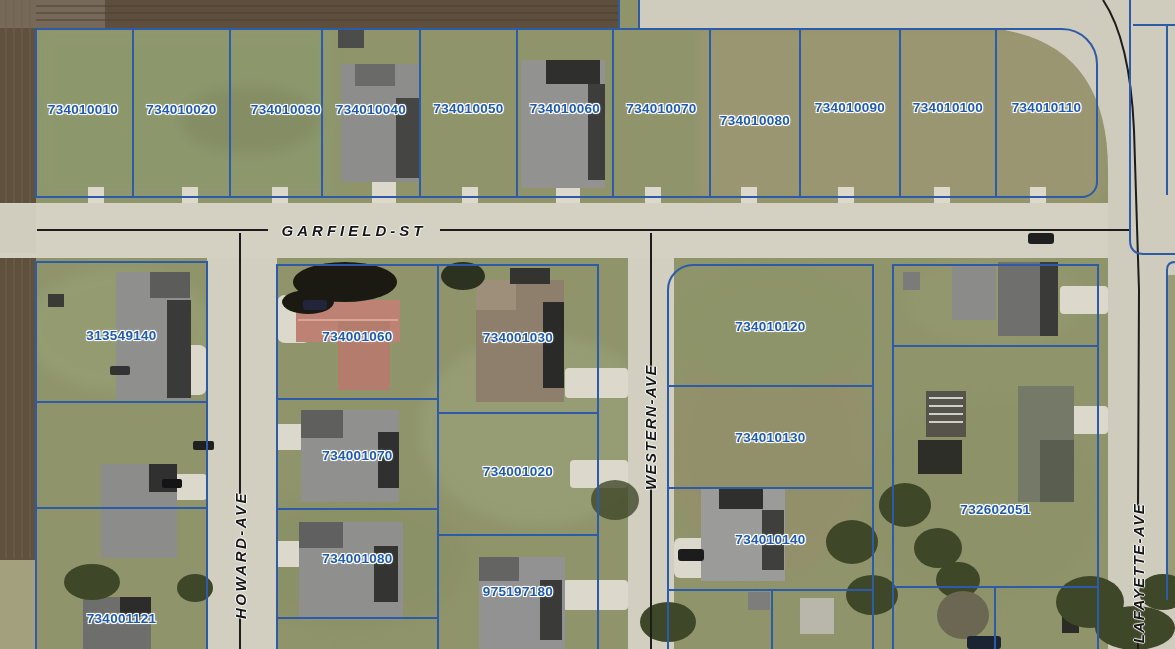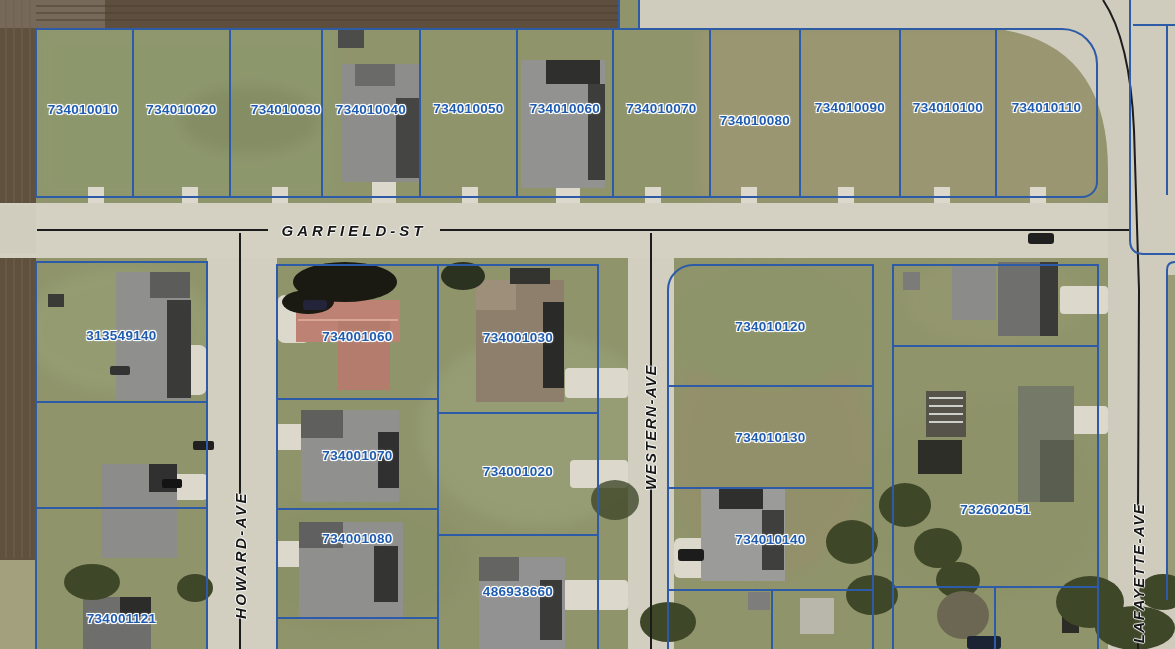--- a/index.html
+++ b/index.html
@@ -253,32 +253,32 @@
     <div class="parcel" style="left:36px;top:508px;width:171px;height:141px;">
         <span class="plabel" style="top:103px;">734001121</span>
       </div>
 
     <div class="parcel" style="left:277px;top:265px;width:161px;height:134px;">
         <span class="plabel" style="top:64px;">734001060</span>
       </div>
     <div class="parcel" style="left:277px;top:398px;width:161px;height:110px;margin-top:7px;">
         <span class="plabel" style="top:43px;">734001070</span>
       </div>
-    <div class="parcel" style="left:277px;top:486px;width:161px;height:109px;text-align:right;">
+    <div class="parcel" style="left:277px;top:506px;width:161px;height:109px;text-align:right;">
         <span class="plabel" style="top:45px;">734001080</span>
       </div>
 
     <div class="parcel" style="left:438px;top:265px;width:160px;height:148px;">
         <span class="plabel" style="top:65px;">734001030</span>
       </div>
     <div class="parcel" style="left:438px;top:413px;width:160px;height:122px;">
         <span class="plabel" style="top:51px;">734001020</span>
       </div>
     <div class="parcel" style="left:438px;top:535px;width:160px;height:114px;">
-        <span class="plabel" style="top:49px;">486938660</span>
+        <span class="plabel" style="top:49px;">975197180</span>
       </div>
 
     <div class="parcel" style="left:668px;top:265px;width:205px;height:121px;border-top-left-radius:25px;">
         <span class="plabel" style="top:54px;">734010120</span>
       </div>
     <div class="parcel" style="left:668px;top:386px;width:205px;height:102px;">
         <span class="plabel" style="top:44px;">734010130</span>
       </div>
     <div class="parcel" style="left:668px;top:488px;width:205px;height:102px;">
         <span class="plabel" style="top:44px;">734010140</span>

